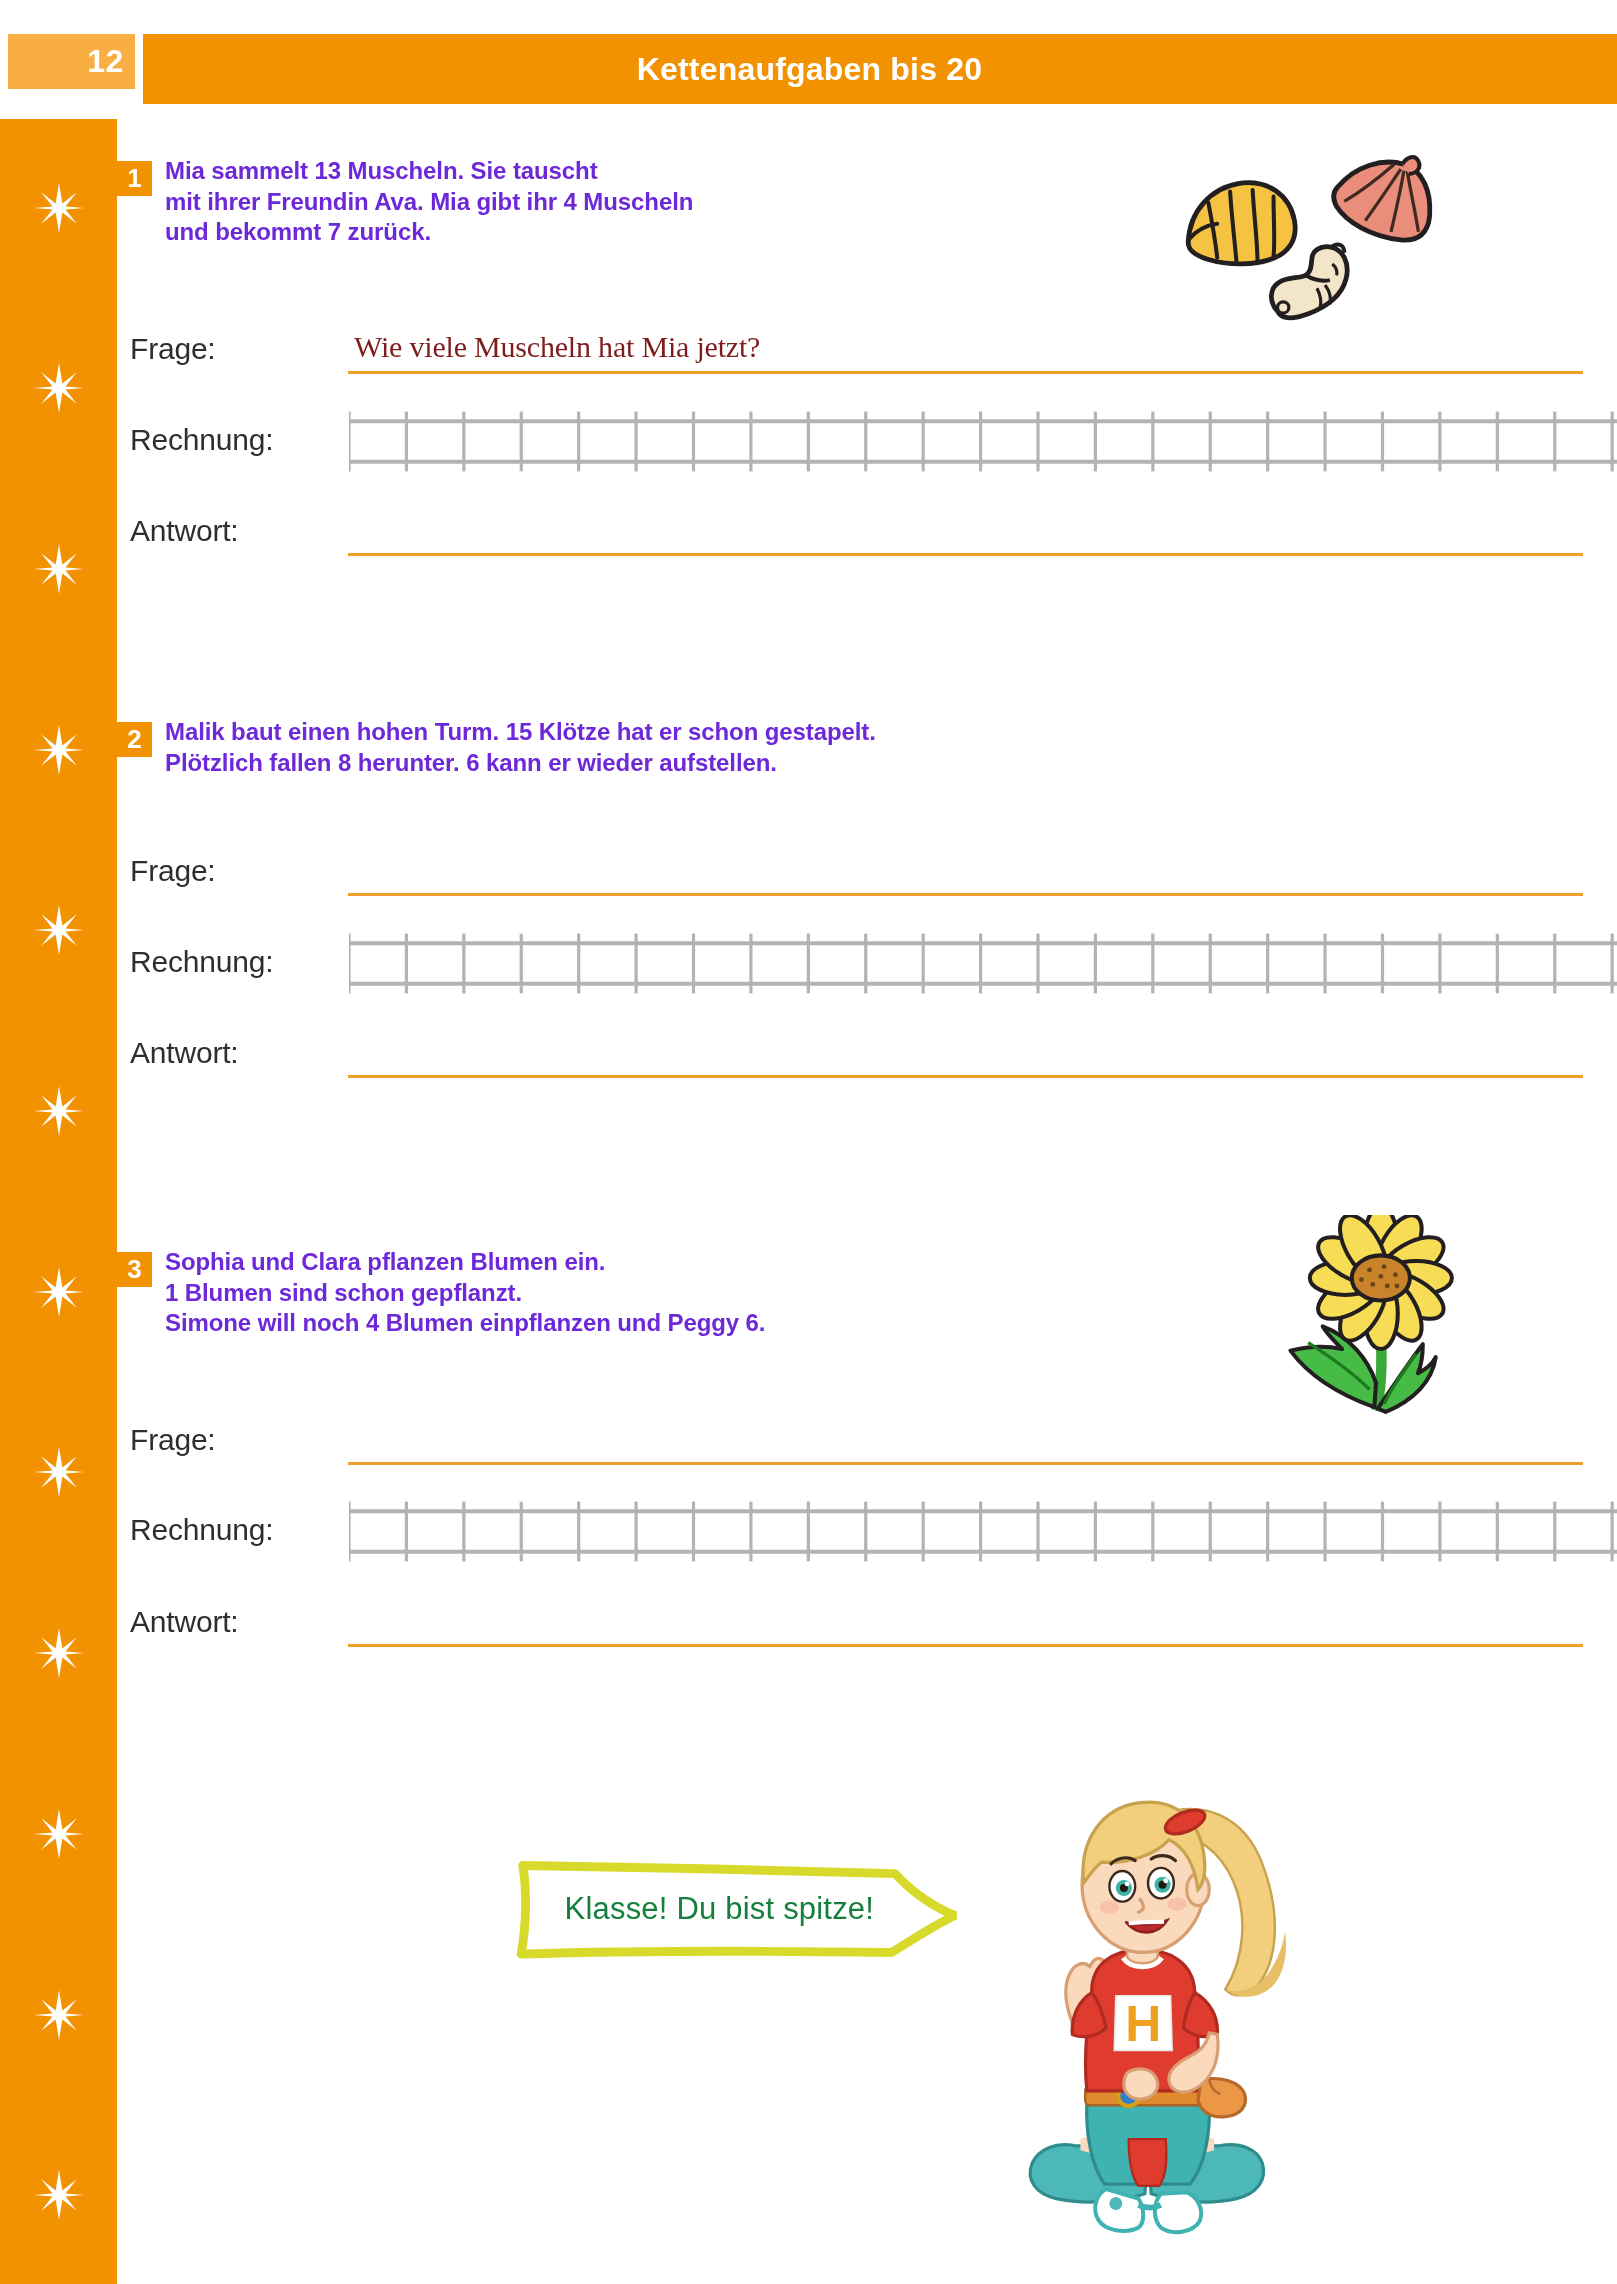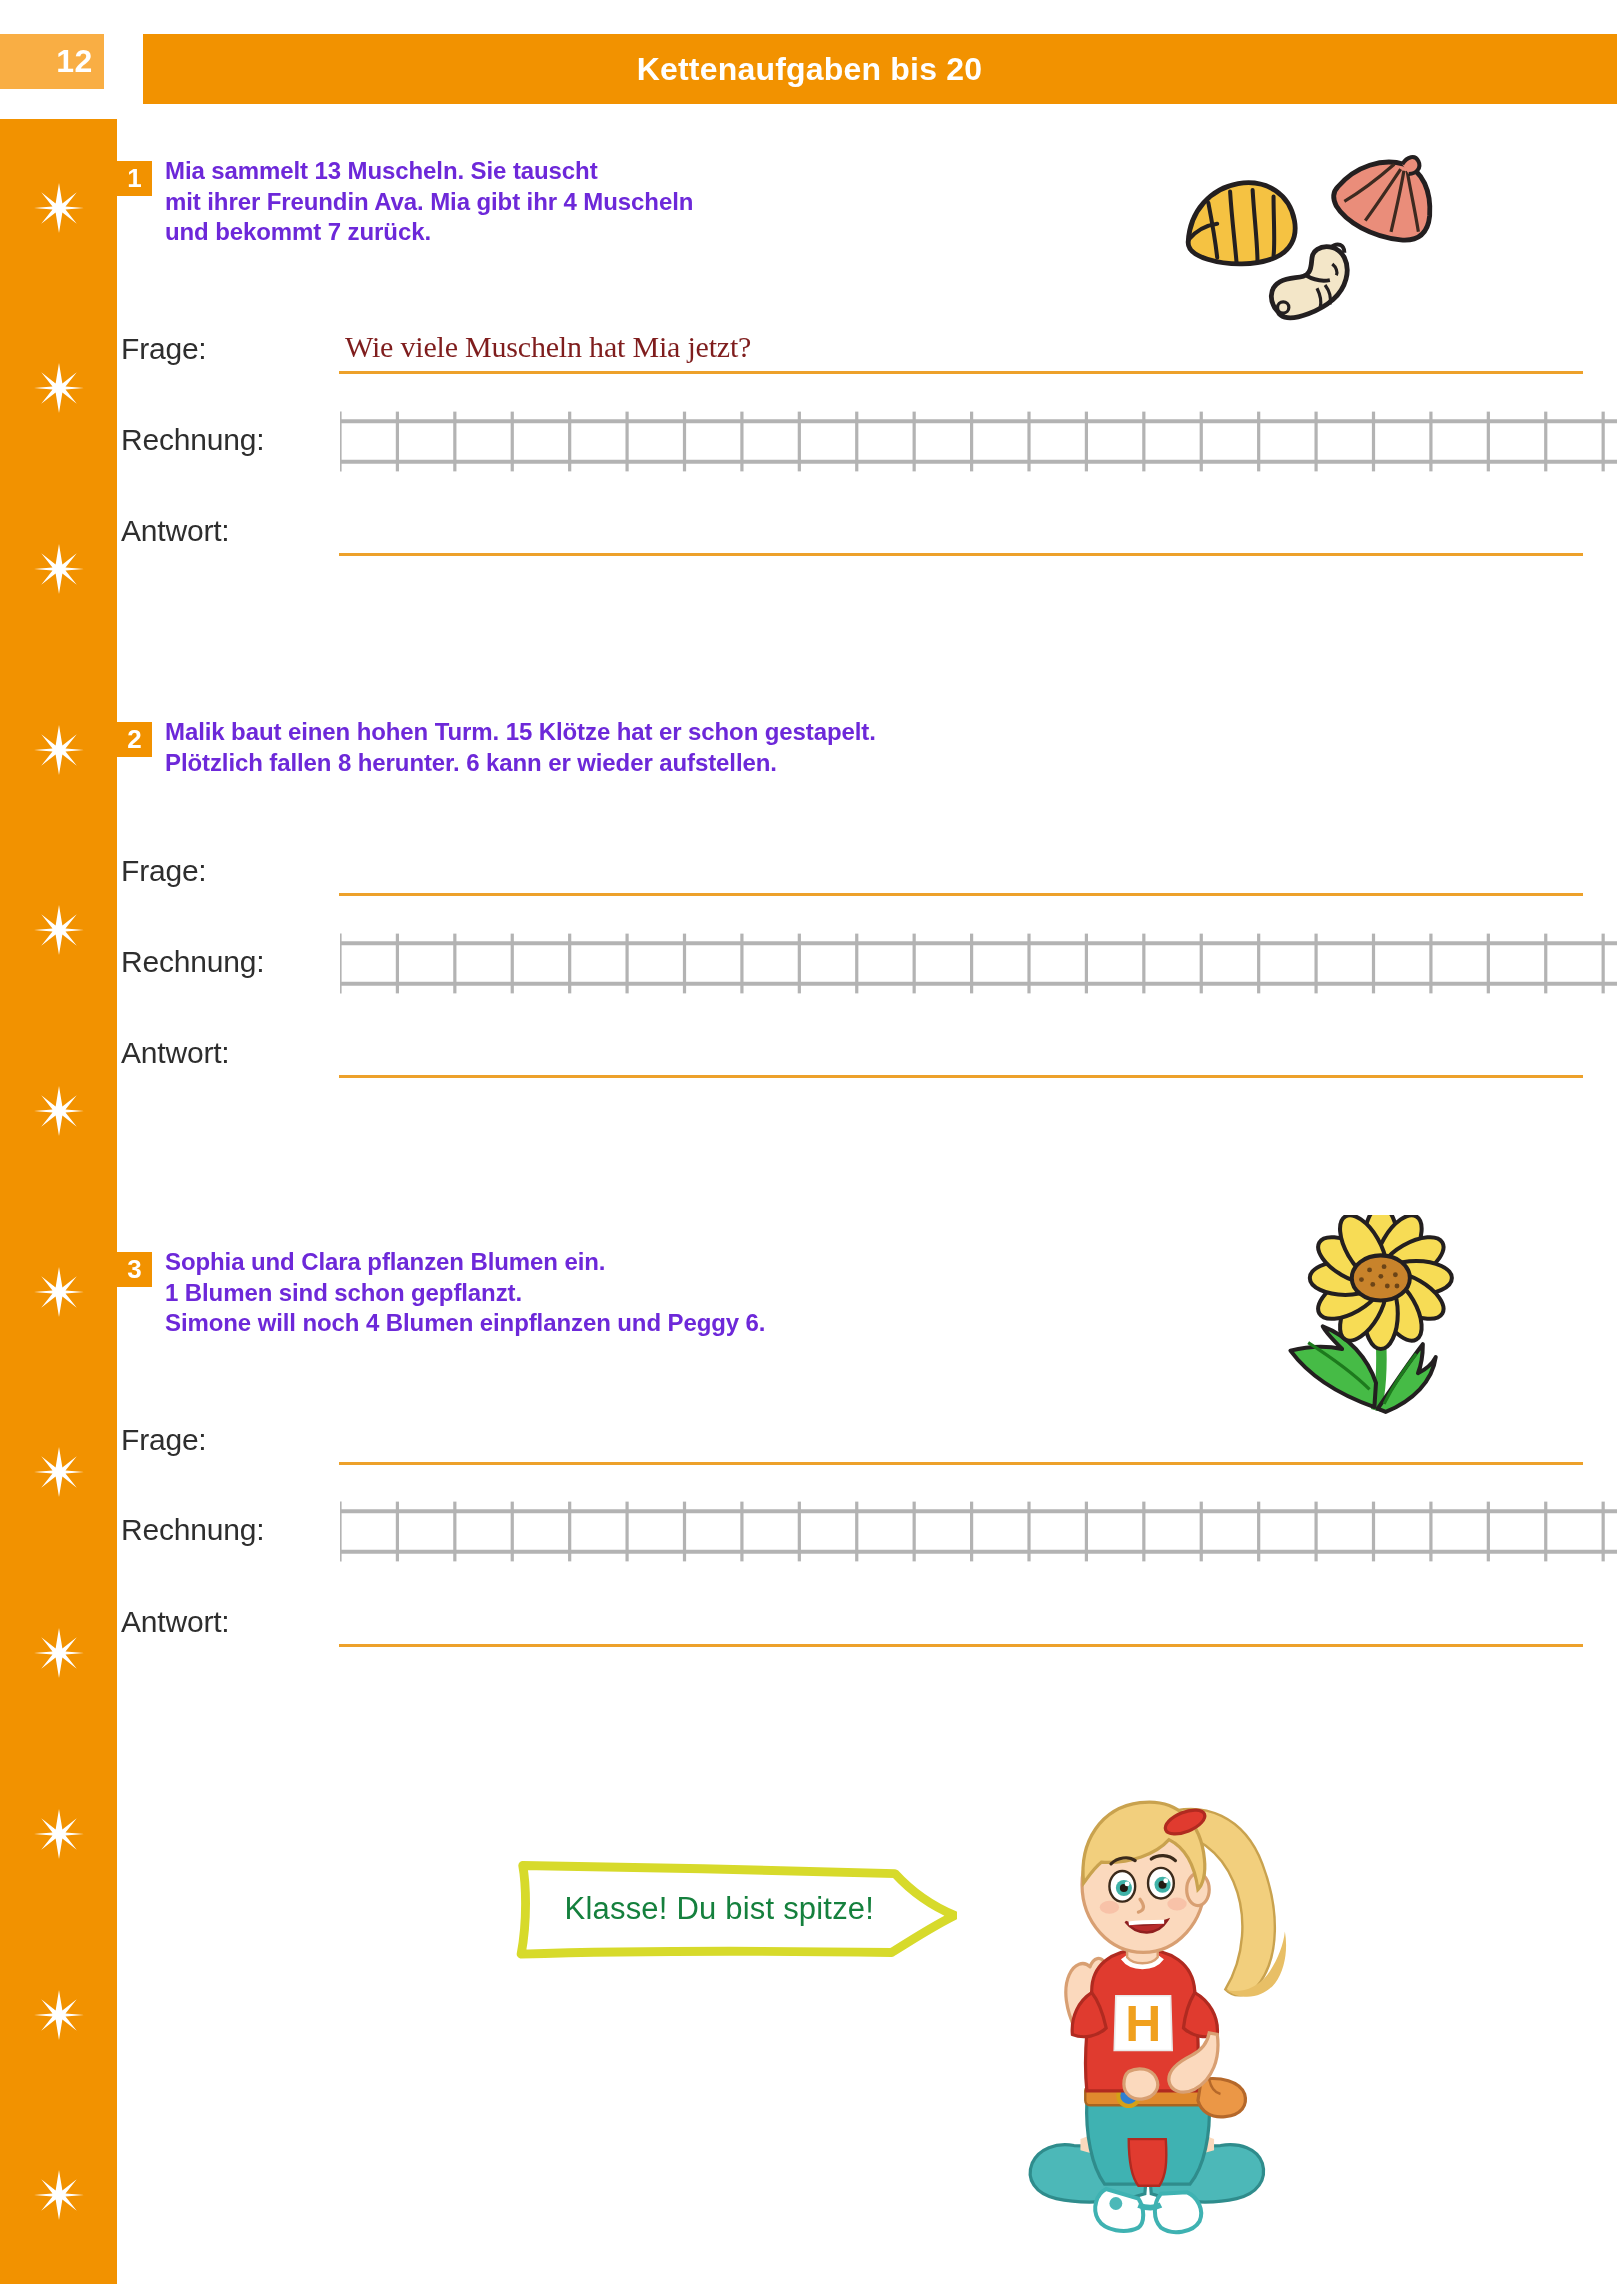--- a/index.html
+++ b/index.html
@@ -11,23 +11,23 @@
     width: 1618px;
     height: 2284px;
     position: relative;
     font-family: "Liberation Sans", sans-serif;
     overflow: hidden;
   }
 
   
   #page-number-badge {
     position: absolute;
-    left: 0;
+    left: 8px;
     top: 34px;
-    width: 104px;
+    width: 127px;
     height: 55px;
     background: #f9ae44;
     color: #ffffff;
     font-size: 32px;
     font-weight: bold;
     display: flex;
     align-items: center;
     justify-content: center;
     letter-spacing: 0.4px;
     box-sizing: border-box;
@@ -121,21 +121,21 @@
     width: 1501px;
     height: 73px;
     display: flex;
     align-items: center;
   }
   .row-label {
     width: 129px;
     font-size: 30px;
     color: #2e2e2e;
     flex: 0 0 auto;
-    margin-left: 4px;
+    margin-left: 13px;
     letter-spacing: -0.2px;
   }
   .row-field {
     position: relative;
     flex: 1 1 auto;
     height: 73px;
   }
 
   
   .rule {

